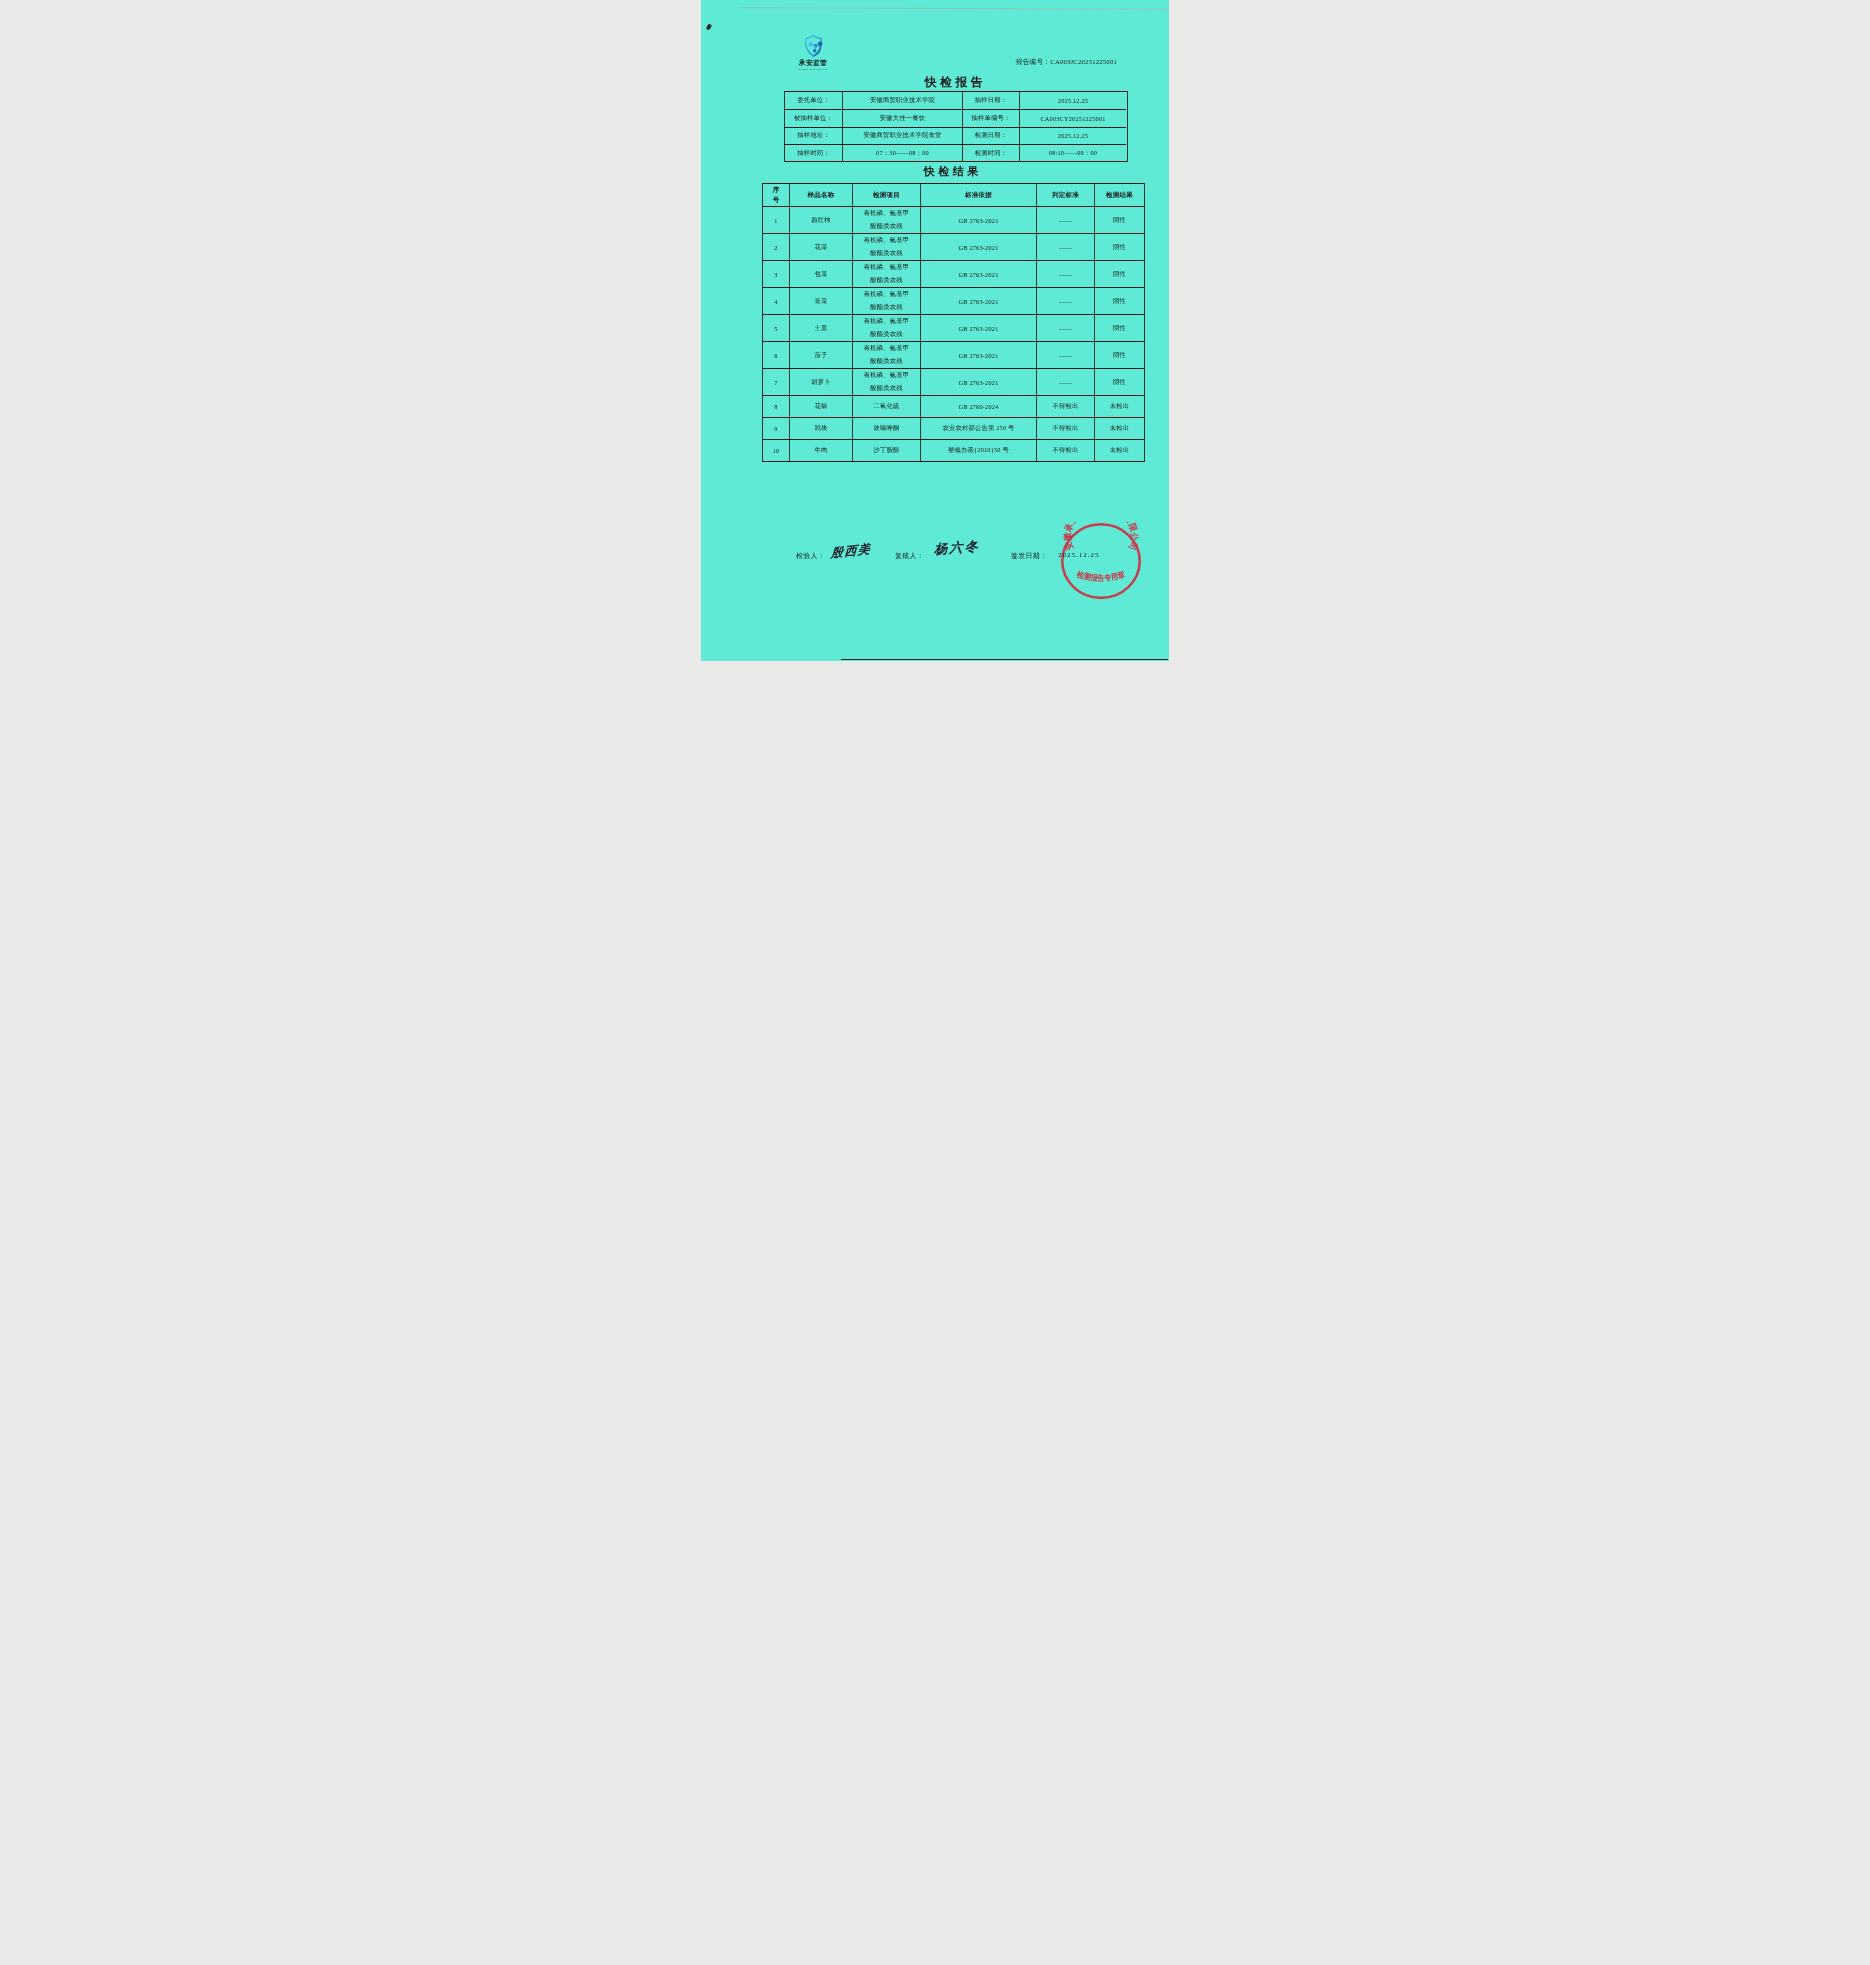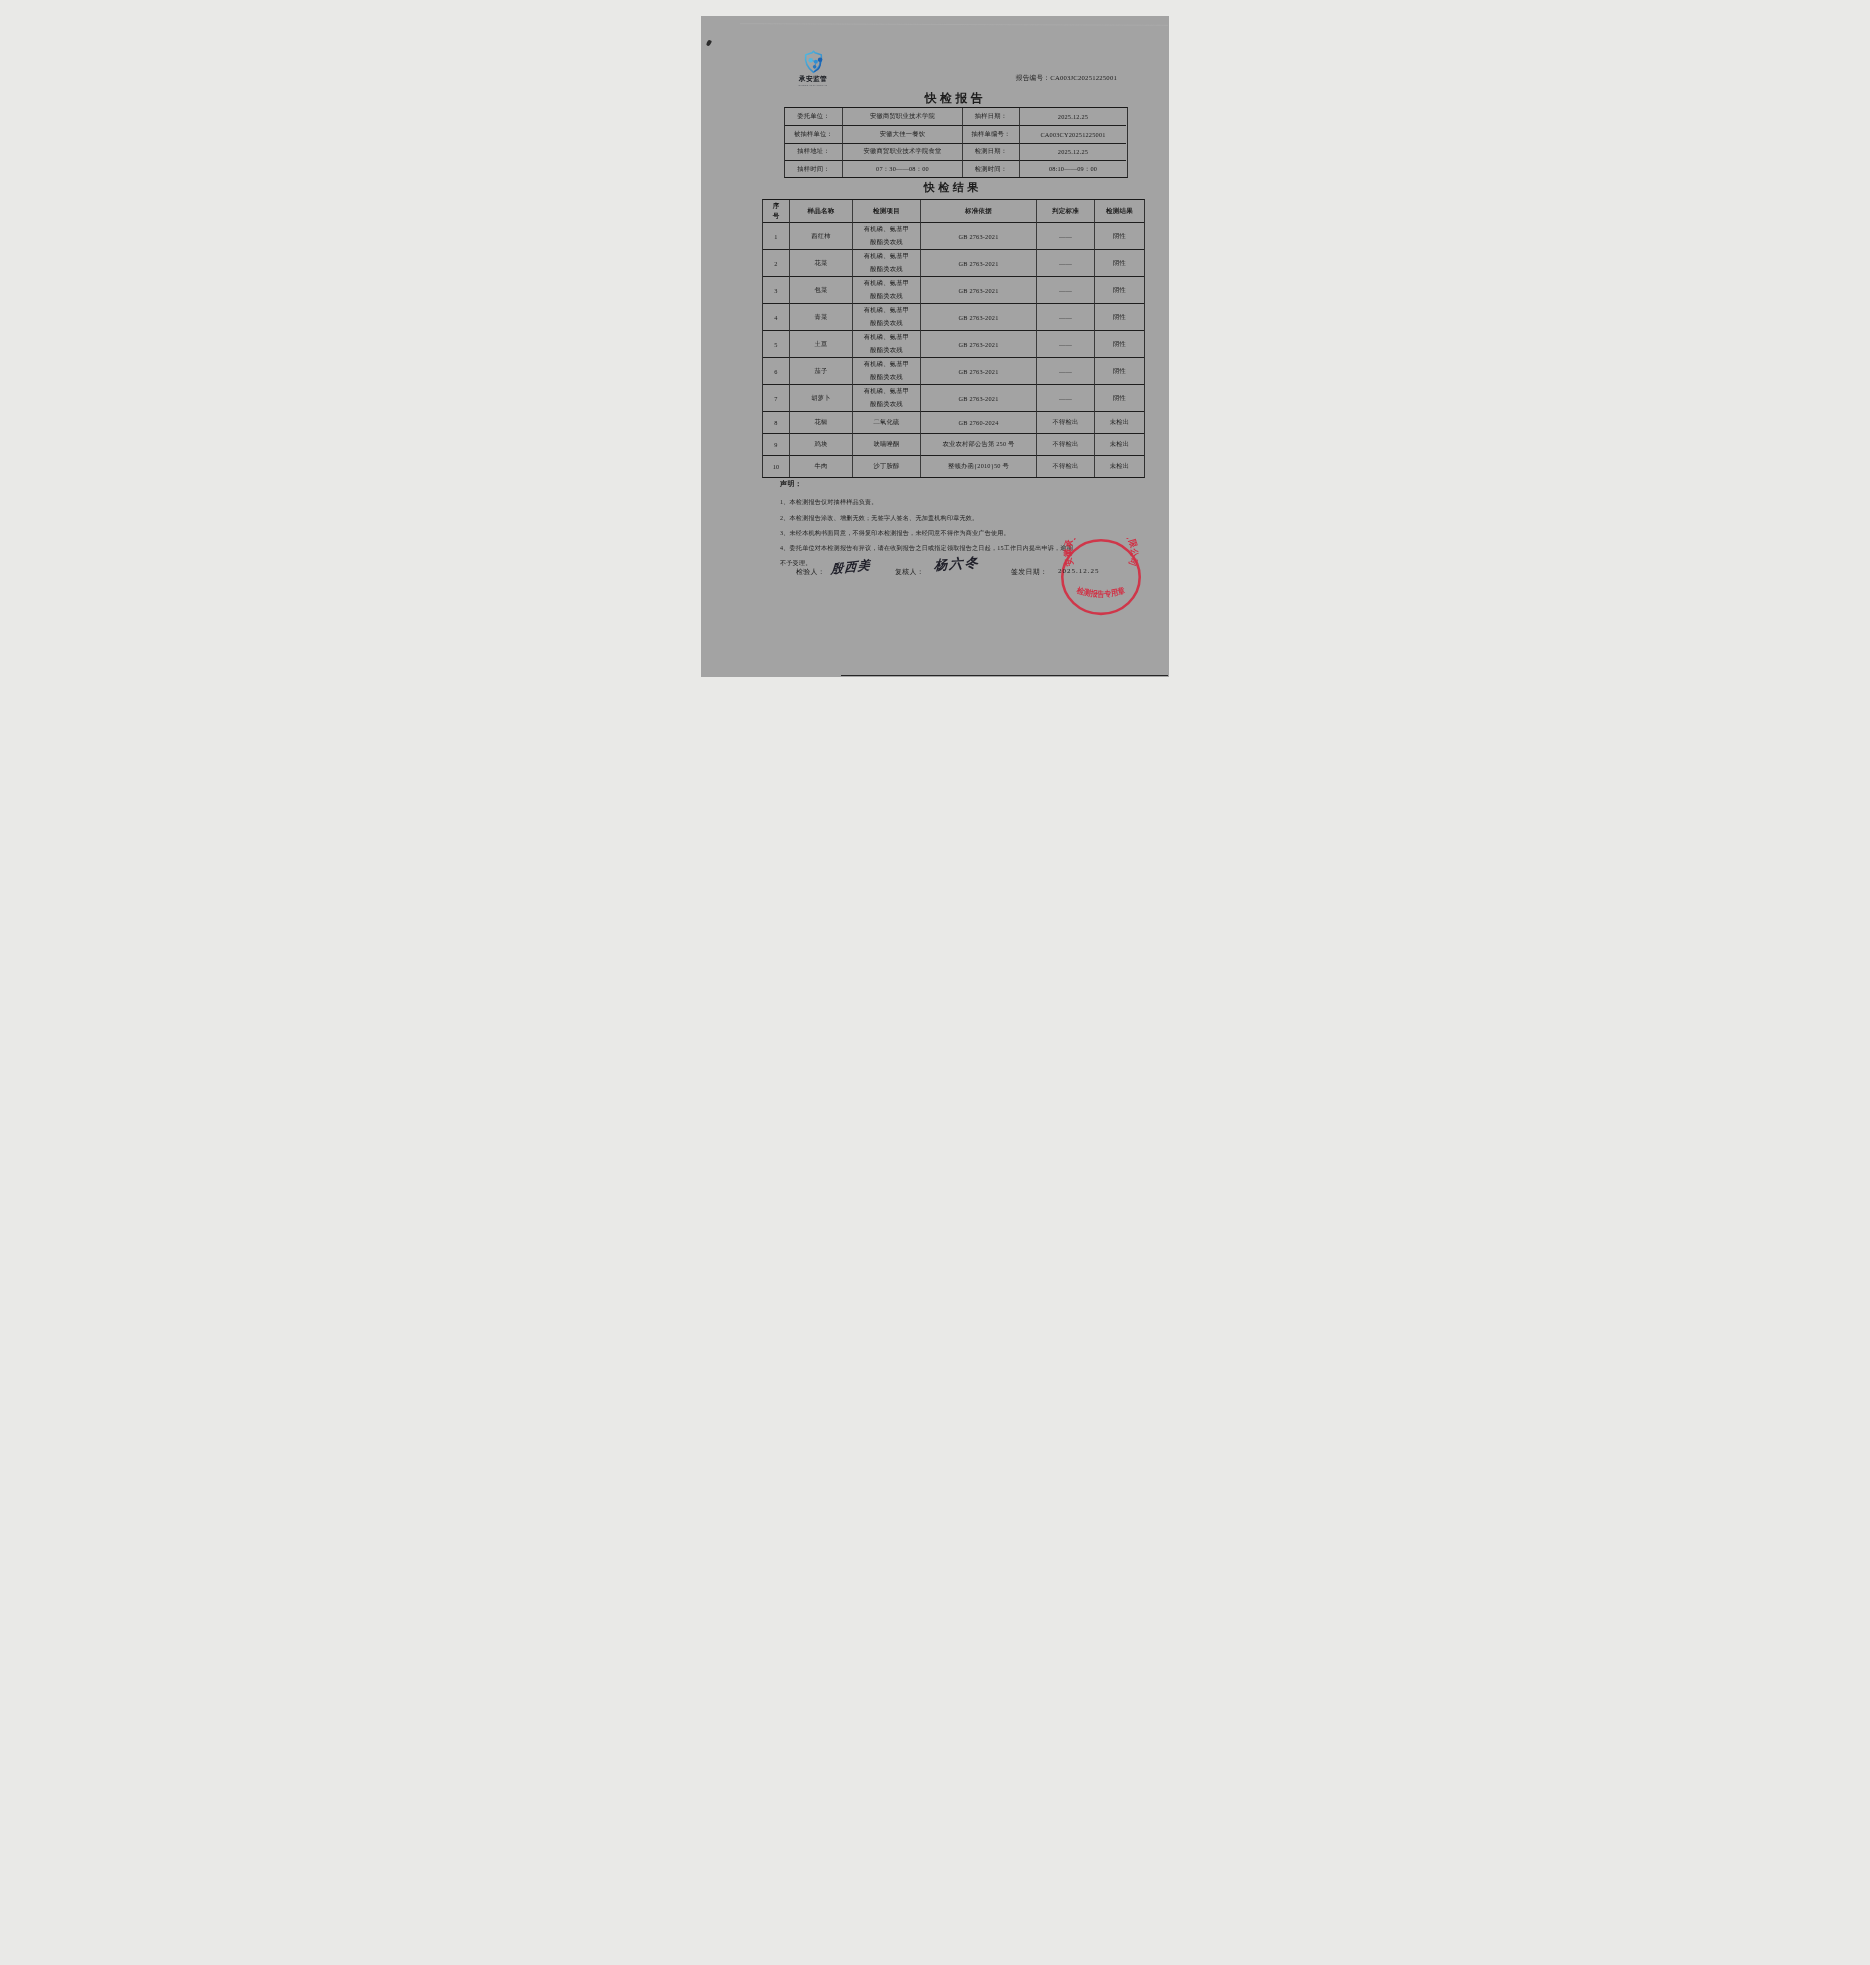--- a/index.html
+++ b/index.html
@@ -1,20 +1,20 @@
 <!DOCTYPE html>
 <html style="font-size:6.3px"><head>
 <meta charset="utf-8">
 <style>
   html,body{margin:0;padding:0;background:#e9e9e7;}
   .page{
     position:relative;
     width:468px;height:661px;
-    margin:16px auto;
-    background:#a3a3a3;
+    margin:0 auto;
+    background:#5eead4;
     overflow:hidden;
     font-family:"Liberation Serif", serif;
     color:#1c1c1c;
   }
   
   .scan-line-top{
     position:absolute;left:39px;top:8.3px;width:428px;height:0.8px;
     background:#adadad;opacity:.65;transform:rotate(.22deg);
   }
   .ink-mark{
@@ -265,32 +265,20 @@
       <div>牛肉</div>
       <div class="cell-item">
         <span>沙丁胺醇</span>
       </div>
       <div>整顿办函{2010}50 号</div>
       <div>不得检出</div>
       <div>未检出</div>
 
   </div>
 
-  <div class="statement">
-    <div class="statement-heading">声明：</div>
-
-      <p>1、本检测报告仅对抽样样品负责。</p>
-
-      <p>2、本检测报告涂改、增删无效；无签字人签名、无加盖机构印章无效。</p>
-
-      <p>3、未经本机构书面同意，不得复印本检测报告，未经同意不得作为商业广告使用。</p>
-
-      <p>4、委托单位对本检测报告有异议，请在收到报告之日或指定领取报告之日起，15工作日内提出申诉，逾期不予受理。</p>
-
-  </div>
 
   <div class="footer-label lbl-inspector">检验人：</div>
   <div class="signature sig-inspector">殷西美</div>
   <div class="footer-label lbl-reviewer">复核人：</div>
   <div class="signature sig-reviewer">杨六冬</div>
   <div class="footer-label lbl-issue">签发日期：</div>
   <div class="issue-date">2025.12.25</div>
 
   <div class="stamp">
     <svg width="84" height="79" viewBox="0 0 214 202">

